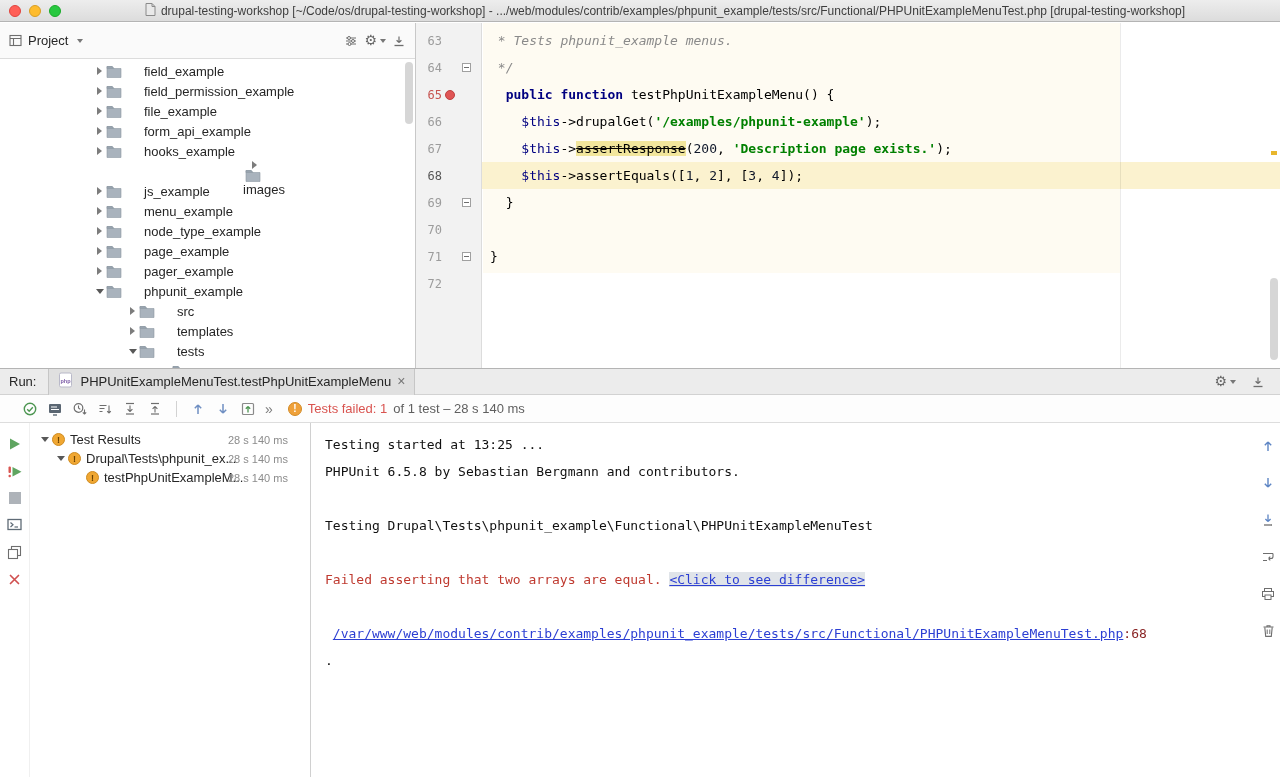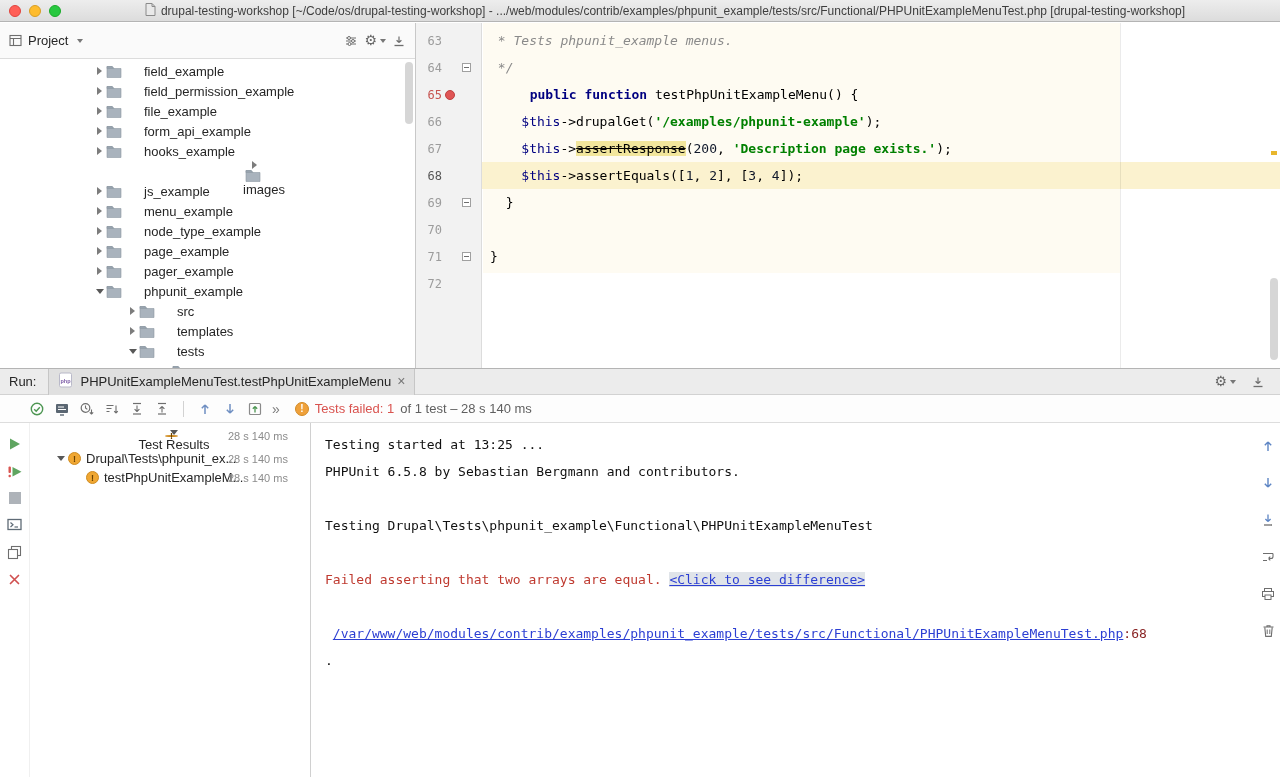--- a/index.html
+++ b/index.html
@@ -53,21 +53,21 @@
   .editor-lines { position:absolute; left:0; top:4px; right:0; z-index:1; }
   .code-row { height:27px; display:flex; }
   .gutter-cell { width:66px; min-width:66px; display:flex; align-items:center; font-size:12px; color:#9c9c9c; }
   .lnum { width:26px; text-align:right; }
   .lnum-red { color:#c75450; }
   .hl .lnum { color:#565656; }
   .gslot, .fslot { width:16px; display:flex; justify-content:center; align-items:center; }
   .code-cell { flex:1; display:flex; align-items:center; white-space:pre; font-size:13px; color:#000; padding-left:8px; }
   .hl .code-cell { background:#fbf2cf; }
   .s-comment { color:#8a8a8a; font-style:italic; }
-  .s-keyword { color:#000080; font-weight:bold;margin-left:24px; }
+  .s-keyword { color:#000080; font-weight:bold; }
   .s-var { color:#000080; }
   .s-string { color:#008000; font-weight:bold; }
   .s-number { color:#0f172a; }
   .s-deprecated { text-decoration:line-through; background:#f2e69c; }
   .fold-box { width:9px; height:9px; border:1px solid #a0a0a0; background:#fff; position:relative; }
   .fold-box::after { content:""; position:absolute; left:1px; right:1px; top:3px; height:1px; background:#6e6e6e; }
   .fail-dot { width:10px; height:10px; border-radius:50%; background:#e05555; border:1px solid #bf4040; }
   .ed-scrollbar { position:absolute; right:2px; top:255px; width:8px; height:82px; border-radius:4px;
                   background:rgba(0,0,0,0.16); z-index:3; }
   .stripe-warn { position:absolute; right:3px; top:128px; width:6px; height:4px; background:#e8b62c; z-index:3; }
@@ -78,21 +78,21 @@
   .run-tabbar { height:26px; min-height:26px; background:#ececec; border-bottom:1px solid #d2d2d2;
                 display:flex; align-items:center; padding-left:9px; font-size:13px; }
   .run-label { margin-right:12px; }
   .run-tab { height:26px; display:flex; align-items:center; gap:6px; padding:0 9px; background:#e0e0e0;
              border-left:1px solid #c6c6c6; border-right:1px solid #c6c6c6; }
   .tab-close::before { content:"×"; color:#757575; font-size:14px; line-height:1; }
   .tabbar-spacer { flex:1; }
   .tb-icon { display:flex; align-items:center; margin-right:15px; }
 
   .run-toolbar { height:28px; min-height:28px; border-bottom:1px solid #ddd; background:#fdfdfd;
-                 display:flex; align-items:center; padding-left:29px; gap:9px; }
+                 display:flex; align-items:center; padding-left:22px; gap:9px; }
   .rt-icon { display:flex; align-items:center; }
   .rt-sep { width:1px; height:16px; background:#d2d2d2; margin:0 4px; }
   .more-chevrons::before { content:"»"; color:#7d7d7d; font-size:14px; }
   .status { display:flex; align-items:center; gap:6px; margin-left:6px; font-size:13px; }
   .warn-ball { width:14px; height:14px; min-width:14px; border-radius:50%; background:#efa13a; border:1px solid #d28a25; position:relative; }
   .warn-ball::after { content:"!"; position:absolute; inset:0; display:flex; align-items:center; justify-content:center;
                       color:#fff; font-weight:bold; font-size:10px; }
   .status-failed { color:#d9534f; }
   .status-rest { color:#5f5f5f; }
 
@@ -561,21 +561,21 @@
             </svg>
           </span>
         <span class="strip-icon">
             <svg width="11" height="11" viewBox="0 0 11 11">
               <path d="M1.5 1.5l8 8M9.5 1.5l-8 8" stroke="#d05050" stroke-width="1.7" stroke-linecap="round"></path>
             </svg>
           </span>
       </div>
 
       <div class="test-tree">
-          <div class="t-row" style="padding-left: 8px; flex-direction: column;">
+          <div class="t-row" style="padding-left: 8px;">
             <span class="t-chev chev-down"></span>
             <span class="fail-ball"></span>
             <span class="t-label">Test Results</span>
             <span class="t-time">28 s 140 ms</span>
           </div>
           <div class="t-row" style="padding-left: 24px;">
             <span class="t-chev chev-down"></span>
             <span class="fail-ball"></span>
             <span class="t-label">Drupal\Tests\phpunit_ex...</span>
             <span class="t-time">28 s 140 ms</span>

